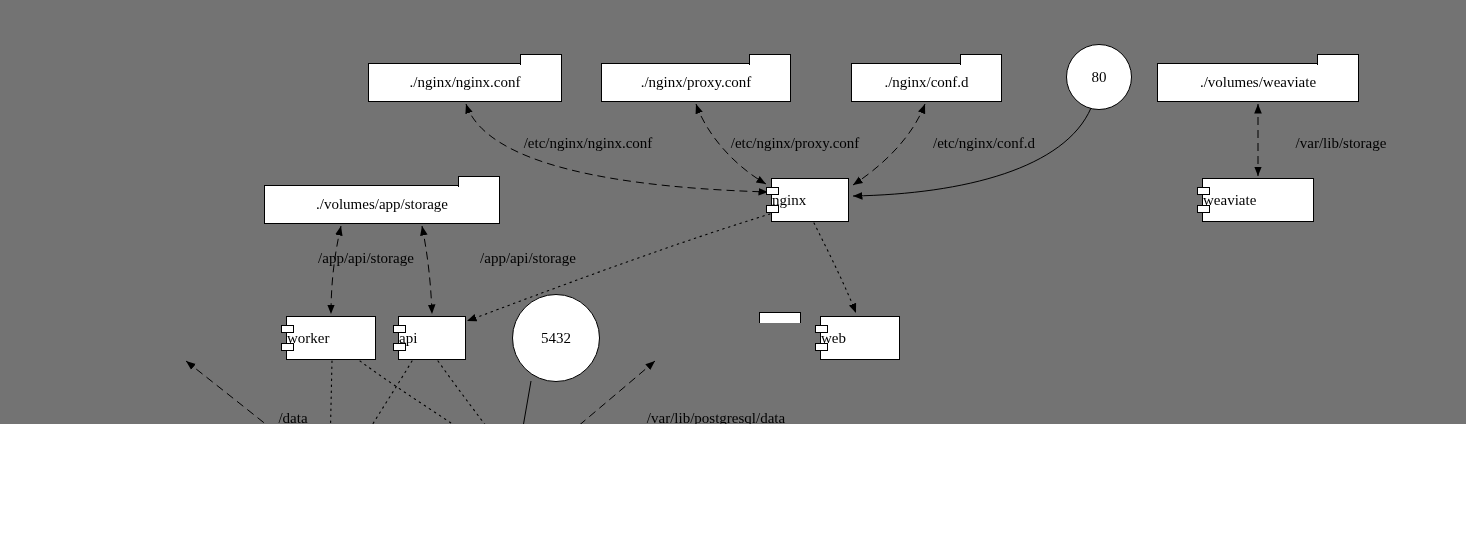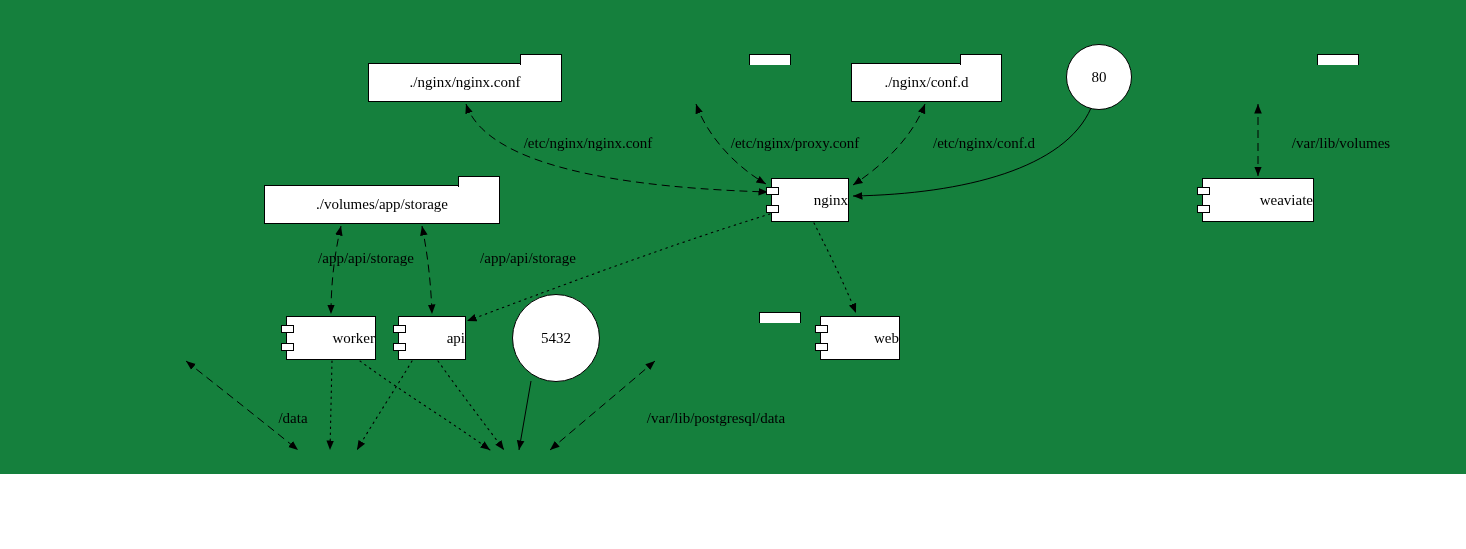--- a/index.html
+++ b/index.html
@@ -1,18 +1,18 @@
 <!DOCTYPE html>
 <html><head>
 <meta charset="utf-8">
 <style>
   * { margin:0; padding:0; box-sizing:border-box; }
   html,body { background:#ffffff; }
   body { font-family:"Liberation Serif","DejaVu Serif",serif; color:#000; }
-  #canvas { position:relative; width:1466px; height:474px; background:#15803d; overflow:hidden; }
+  #canvas { position:relative; width:1466px; height:424px; background:#737373; overflow:hidden; }
 
   #edges { position:absolute; left:0; top:0; width:1466px; height:549px; z-index:0; }
   .e-dashed { fill:none; stroke:#000; stroke-width:1; stroke-dasharray:8 5; }
   .e-dotted { fill:none; stroke:#000; stroke-width:1.1; stroke-dasharray:1.5 4.5; stroke-linecap:round; }
   .e-solid  { fill:none; stroke:#000; stroke-width:1; }
 
   .node { position:absolute; z-index:1; }
   .nlabel { font-size:15px; white-space:nowrap; }
 
   
@@ -22,21 +22,21 @@
   }
   .folder .fbody {
     position:absolute; left:0; right:0; top:9px; bottom:0;
     background:#fff; border:1px solid #000;
     display:flex; align-items:center; justify-content:center;
   }
 
   
   .component {
     background:#fff; border:1px solid #000;
-    display:flex; align-items:center; justify-content:flex-end;
+    display:flex; align-items:center; justify-content:flex-start;
   }
   .component .ctab {
     position:absolute; left:-6px; width:13px; height:8px;
     background:#fff; border:1px solid #000; z-index:2;
   }
   .component .ctab1 { top:8px; }
   .component .ctab2 { top:26px; }
 
   
   .circle {
@@ -83,31 +83,37 @@
 
   <div class="node folder" style="left:368px;top:54px;width:194px;height:48px">
     <span class="ftab"></span>
     <div class="fbody">
       <span class="nlabel">./nginx/nginx.conf</span>
     </div>
   </div>
 
   <div class="node folder" style="left:601px;top:54px;width:190px;height:48px">
     <span class="ftab"></span>
+    <div class="fbody">
+      <span class="nlabel">./nginx/proxy.conf</span>
+    </div>
   </div>
 
   <div class="node folder" style="left:851px;top:54px;width:151px;height:48px">
     <span class="ftab"></span>
     <div class="fbody">
       <span class="nlabel">./nginx/conf.d</span>
     </div>
   </div>
 
   <div class="node folder" style="left:1157px;top:54px;width:202px;height:48px">
     <span class="ftab"></span>
+    <div class="fbody">
+      <span class="nlabel">./volumes/weaviate</span>
+    </div>
   </div>
 
   <div class="node folder" style="left:264px;top:176px;width:236px;height:48px">
     <span class="ftab"></span>
     <div class="fbody">
       <span class="nlabel">./volumes/app/storage</span>
     </div>
   </div>
 
 
@@ -151,19 +157,19 @@
     <span class="nlabel">80</span>
   </div>
 
   <div class="node circle" style="left:512px;top:294px;width:88px;height:88px">
     <span class="nlabel">5432</span>
   </div>
 
   <div class="elabel" style="left:588px;top:143px">/etc/nginx/nginx.conf</div>
   <div class="elabel" style="left:795px;top:143px">/etc/nginx/proxy.conf</div>
   <div class="elabel" style="left:984px;top:143px">/etc/nginx/conf.d</div>
-  <div class="elabel" style="left:1341px;top:143px">/var/lib/volumes</div>
+  <div class="elabel" style="left:1341px;top:143px">/var/lib/storage</div>
   <div class="elabel" style="left:366px;top:258px">/app/api/storage</div>
   <div class="elabel" style="left:528px;top:258px">/app/api/storage</div>
   <div class="elabel" style="left:293px;top:418px">/data</div>
   <div class="elabel" style="left:716px;top:418px">/var/lib/postgresql/data</div>
 
 </div>
 
 </body></html>

